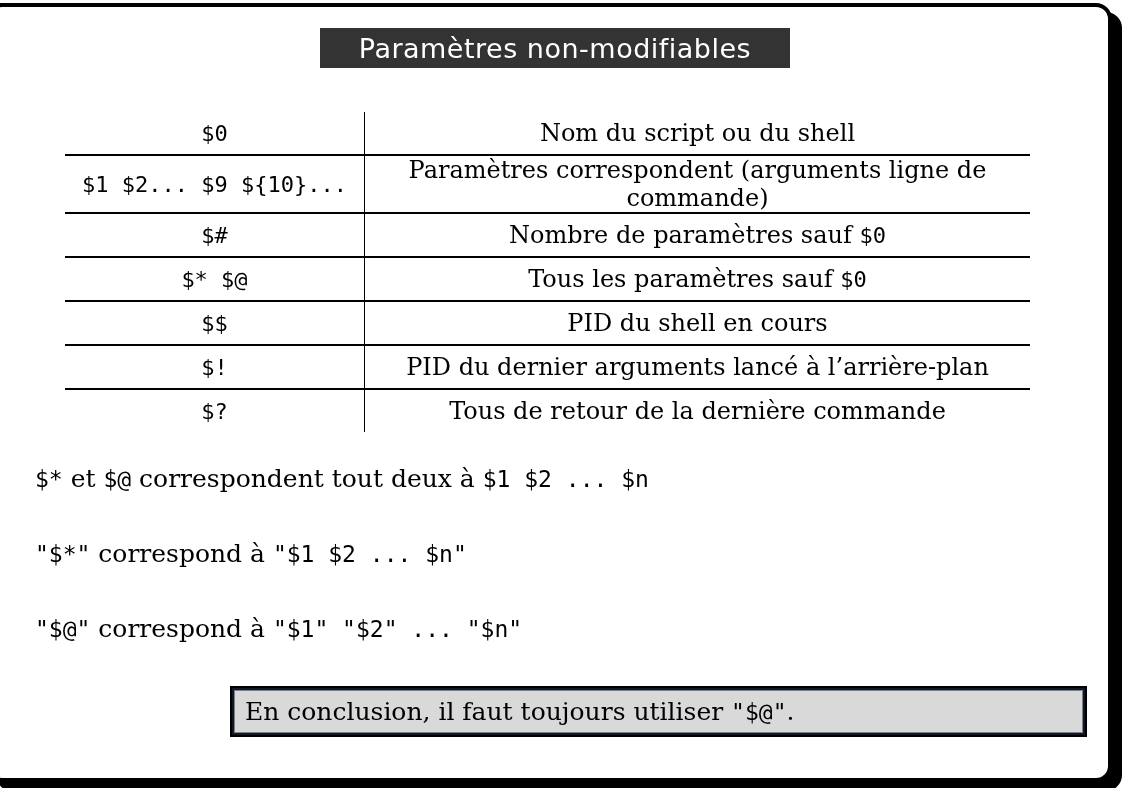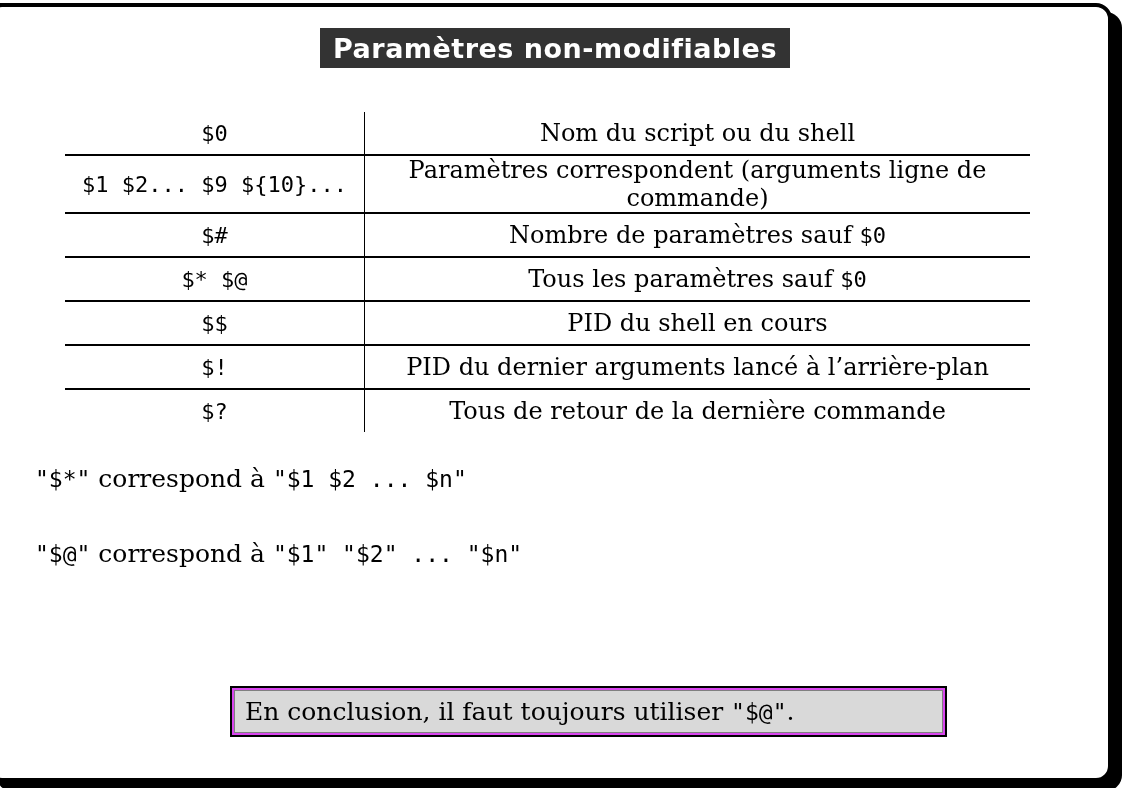--- a/index.html
+++ b/index.html
@@ -33,21 +33,21 @@
   }
   .title-banner {
     position: absolute;
     left: 320px;
     top: 28px;
     width: 470px;
     height: 40px;
     background: #333333;
     color: #ffffff;
     font-family: "DejaVu Sans", sans-serif;
-    font-weight: bold;
+    font-weight: normal;
     font-size: 27px;
     display: flex;
     align-items: center;
     justify-content: center;
     letter-spacing: 0.5px;
   }
   code {
     font-family: "DejaVu Sans Mono", monospace;
     font-weight: normal;
   }
@@ -86,25 +86,25 @@
     line-height: 34px;
     margin-bottom: 41px;
     white-space: pre;
   }
   .note code { font-size: 23px; }
 
   .conclusion-outer {
     position: absolute;
     left: 230px;
     top: 686px;
-    width: 717px;
+    width: 857px;
     height: 51px;
     box-sizing: border-box;
     border: 2px solid #000000;
-    background: #d946ef;
+    background: #0f172a;
     padding: 2px;
   }
   .conclusion-inner {
     box-sizing: border-box;
     width: 100%;
     height: 100%;
     background: #d9d9d9;
     border: 1px solid #808080;
     display: flex;
     align-items: center;
@@ -151,20 +151,21 @@
           <td class="desc">PID du dernier arguments lancé à l’arrière-plan</td>
         </tr>
         <tr>
           <td class="param"><code>$?</code></td>
           <td class="desc">Tous de retour de la dernière commande</td>
         </tr>
       </tbody>
   </table>
 
   <div class="notes">
+      <div class="note"><code>$*</code> et <code>$@</code> correspondent tout deux à <code>$1 $2 ... $n</code></div>
       <div class="note"><code>"$*"</code> correspond à <code>"$1 $2 ... $n"</code></div>
       <div class="note"><code>"$@"</code> correspond à <code>"$1" "$2" ... "$n"</code></div>
     </div>
 
   <div class="conclusion-outer">
     <div class="conclusion-inner">En conclusion, il faut toujours utiliser <code>"$@"</code>.</div>
   </div>
 </div>
 
 </body></html>

